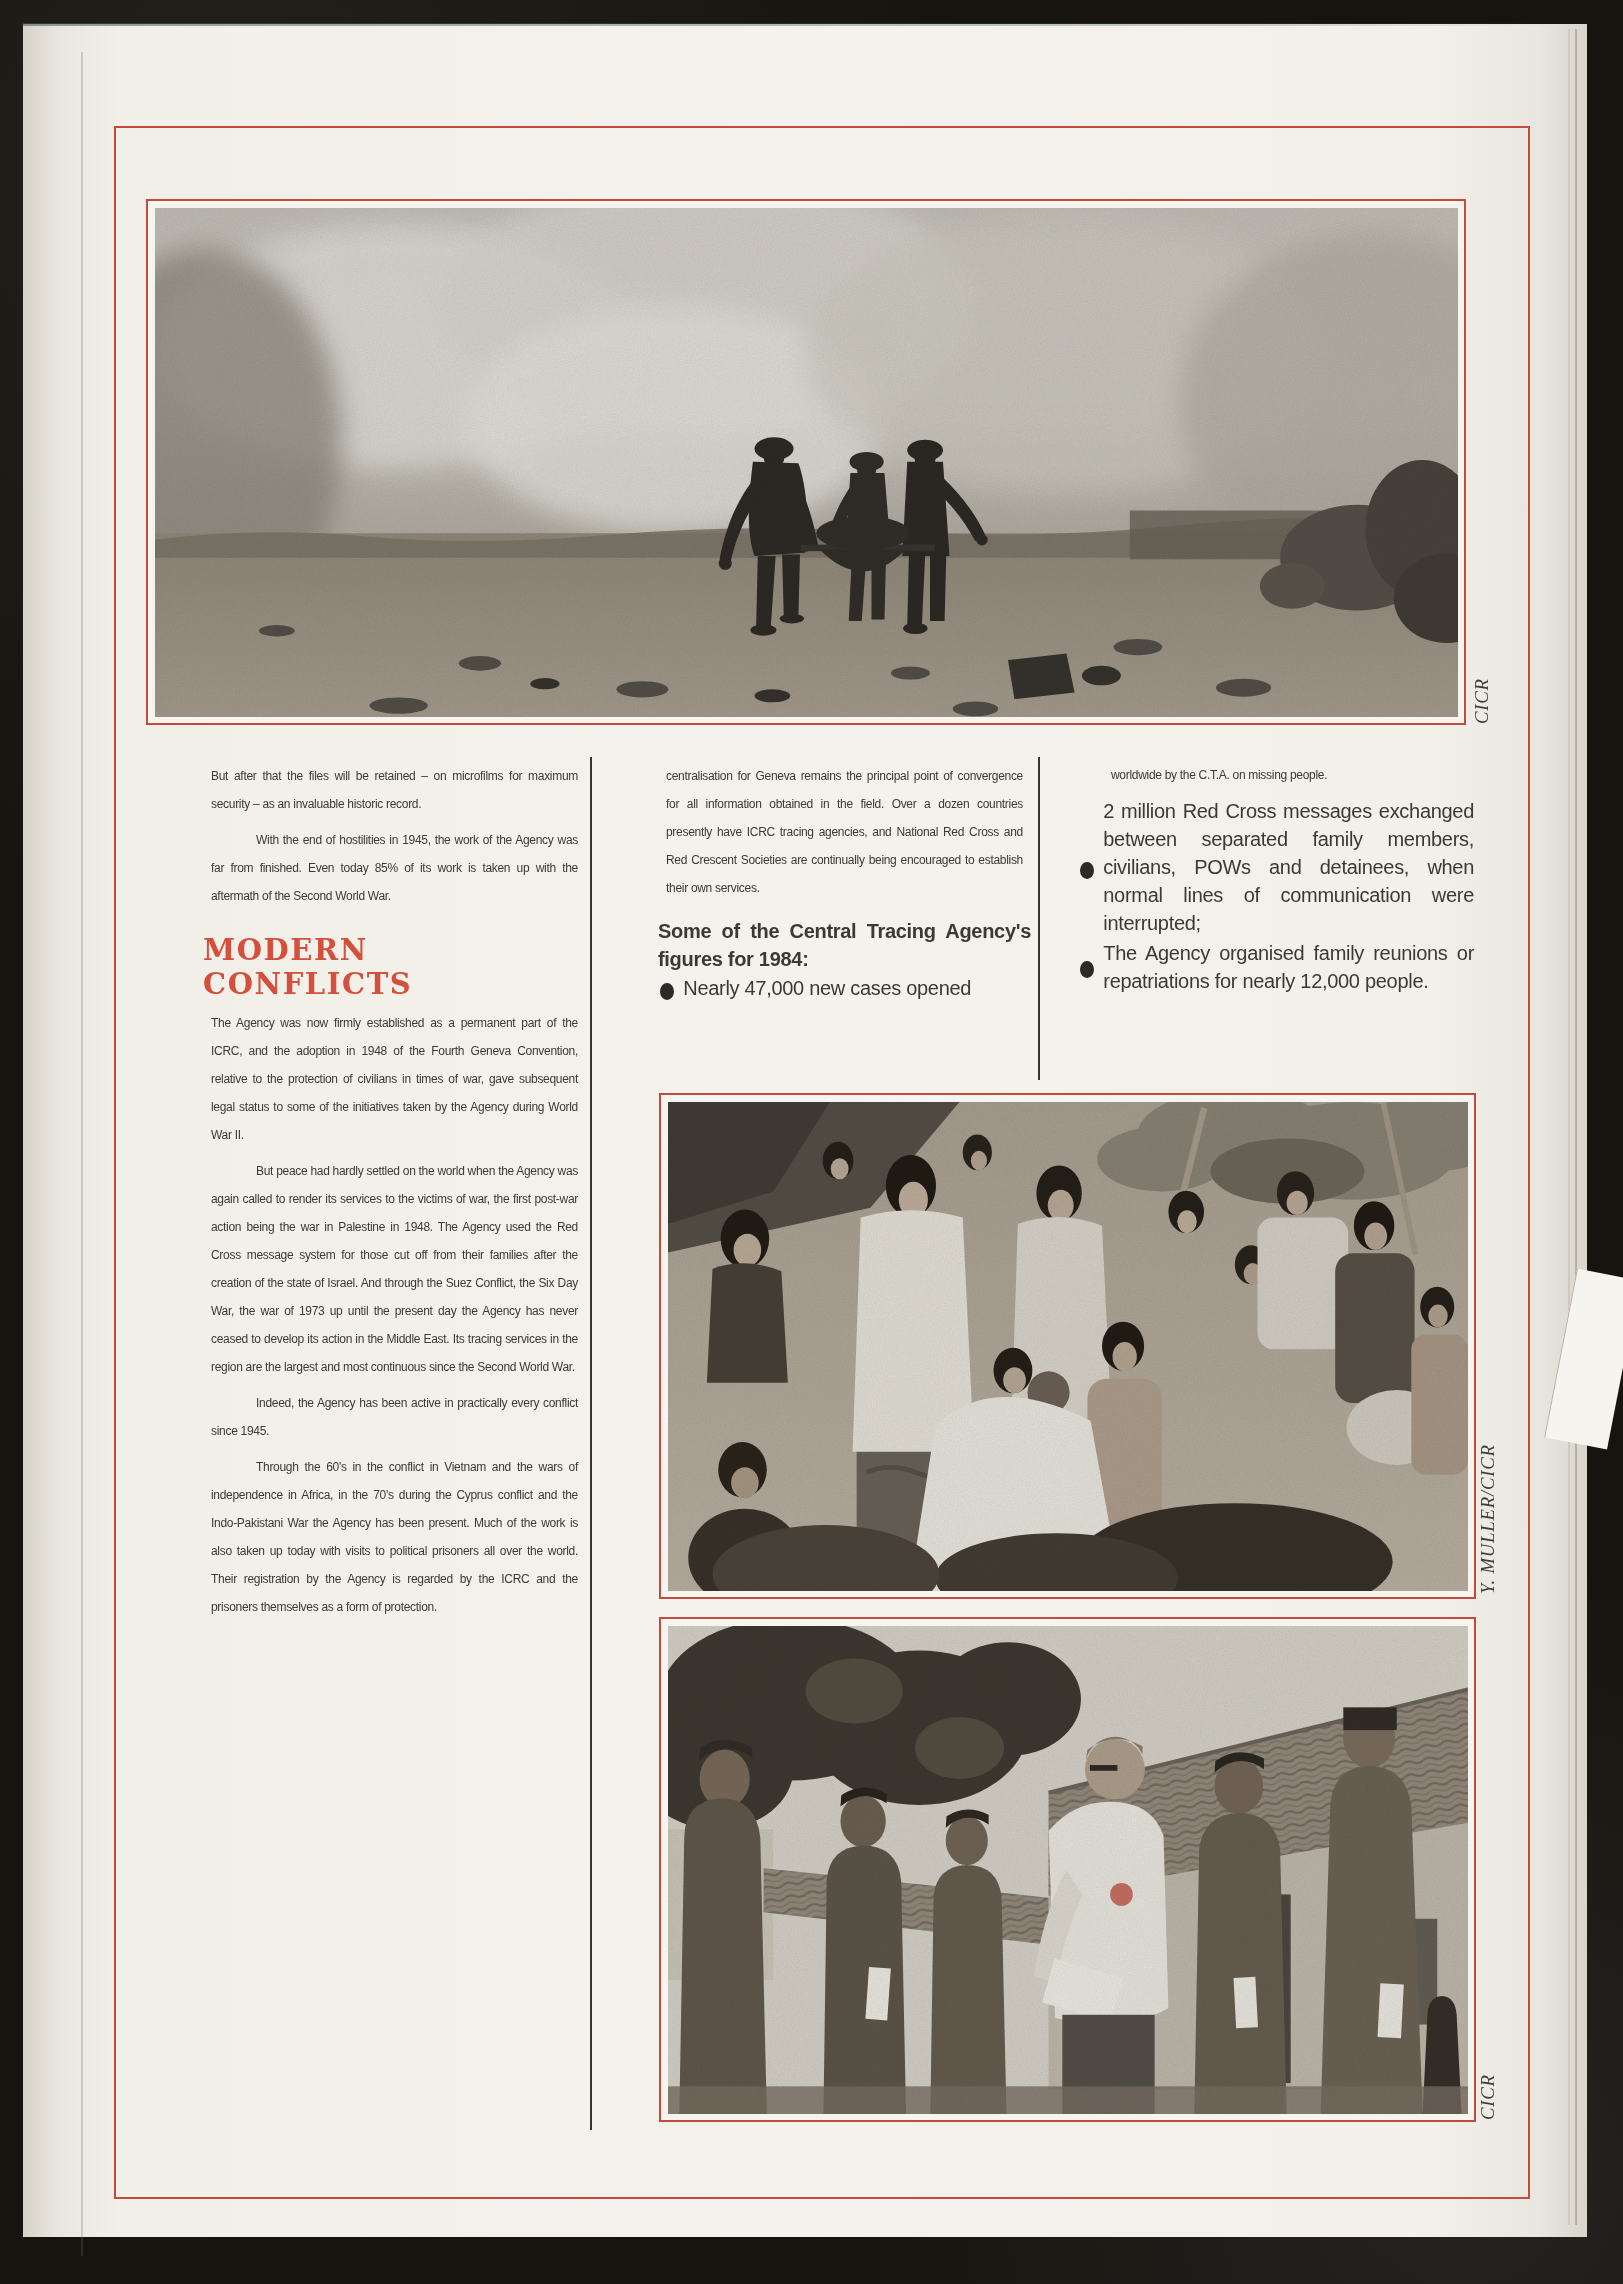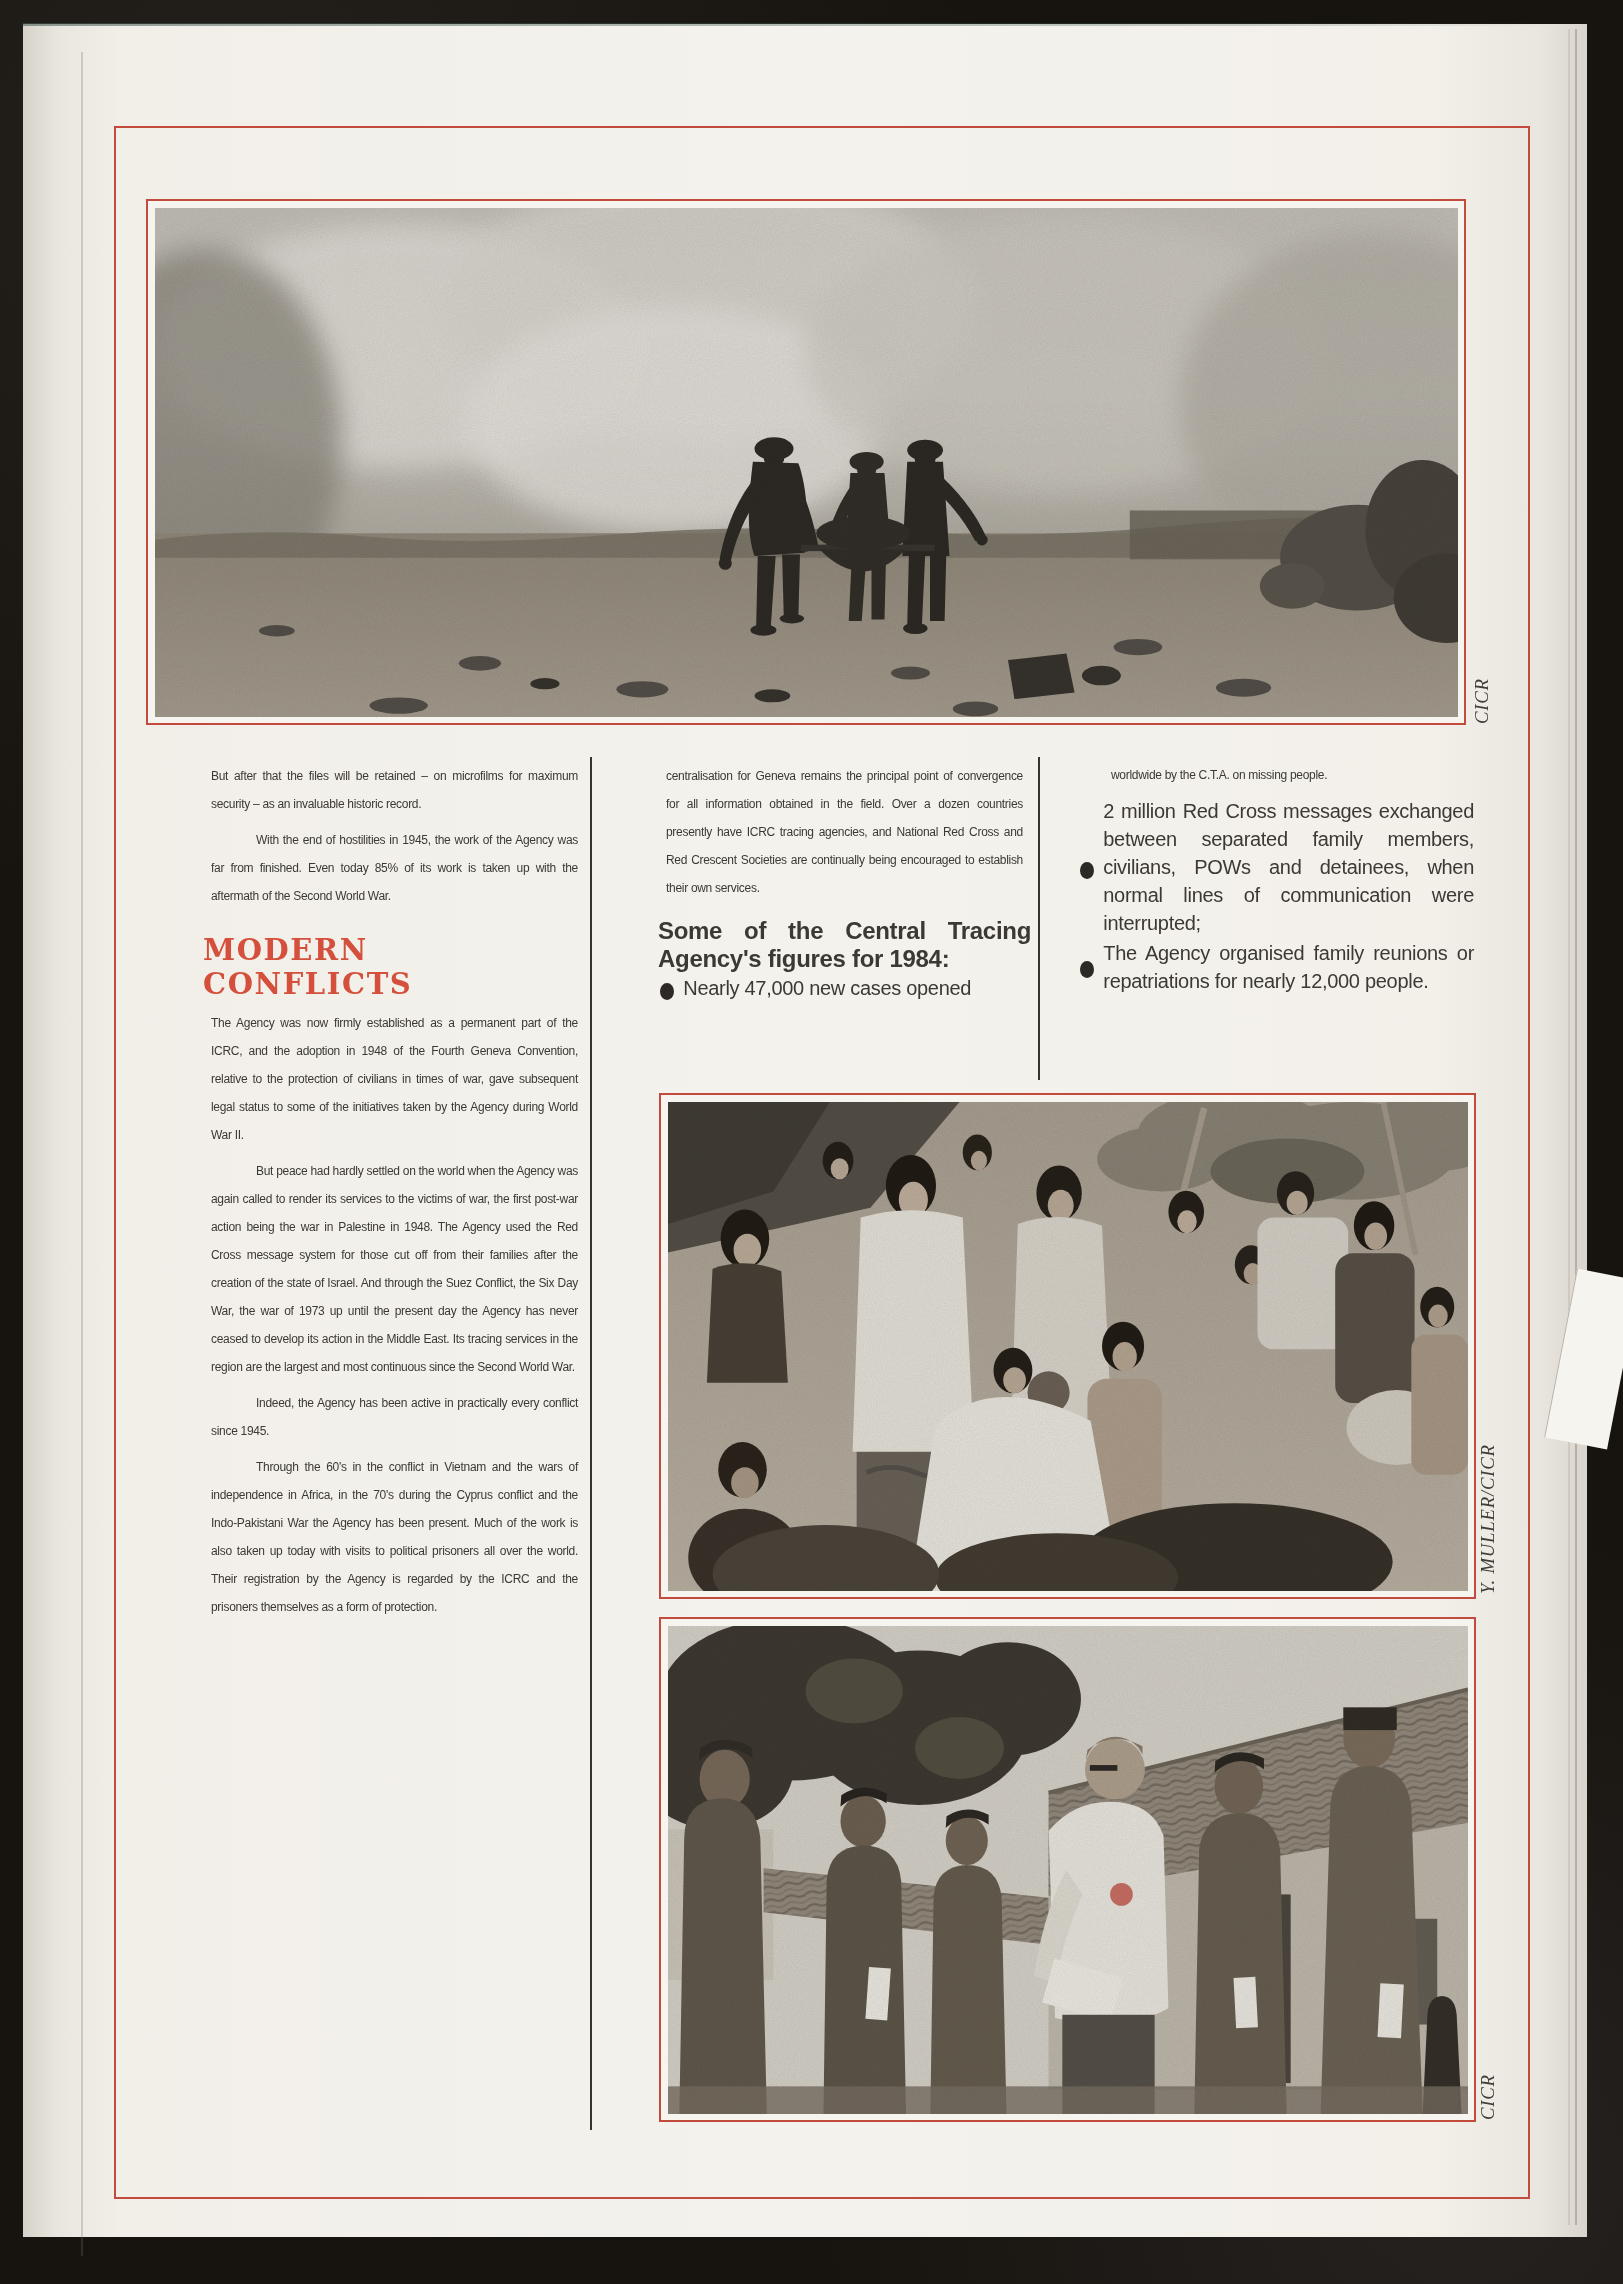--- a/index.html
+++ b/index.html
@@ -33,21 +33,21 @@
   .credit-bottom{left:1454px;top:2041px;height:55px;}
   .col{position:absolute;color:#3c3935;}
   .col1{left:180px;top:730px;width:383px;}
   .col2{left:635px;top:730px;width:373px;}
   .col3{left:1055px;top:729px;width:396px;}
   .para{margin:8px;text-align:justify;font-size:12px;line-height:28px;letter-spacing:-0.3px;}
   .indent{text-indent:45px;}
   .gap-before{margin-top:13px;}
   .section-heading{margin:23px 0 8px 0;font-family:"DejaVu Serif", serif;font-weight:bold;
         font-size:29px;letter-spacing:1.6px;color:#d5503c;}
-  .subhead{margin:14.6px 0 0 0;text-align:justify;font-weight:bold;font-size:24px;line-height:28px;letter-spacing:-0.3px;}
+  .subhead{margin:14.6px 0 0 0;text-align:justify;font-weight:bold;font-size:20px;line-height:28px;letter-spacing:-0.3px;}
   .bullet-item{display:flex;margin-top:1.6px;align-items:center;}
   .bullet-dot{flex:none;width:14px;height:17px;border-radius:50%;background:#2c2926;margin:6.5px 9.7px 0 1.6px;}
   .bullet-text{flex:1;text-align:justify;font-size:20px;line-height:28px;letter-spacing:-0.3px;}
   .cont{padding-left:25px;box-sizing:border-box;}
   .vrule{position:absolute;width:2.4px;background:#37332e;}
   .vrule1{left:567px;top:733px;height:1373px;}
   .vrule2{left:1015px;top:733px;height:323px;}
 </style>
 </head>
 <body>

